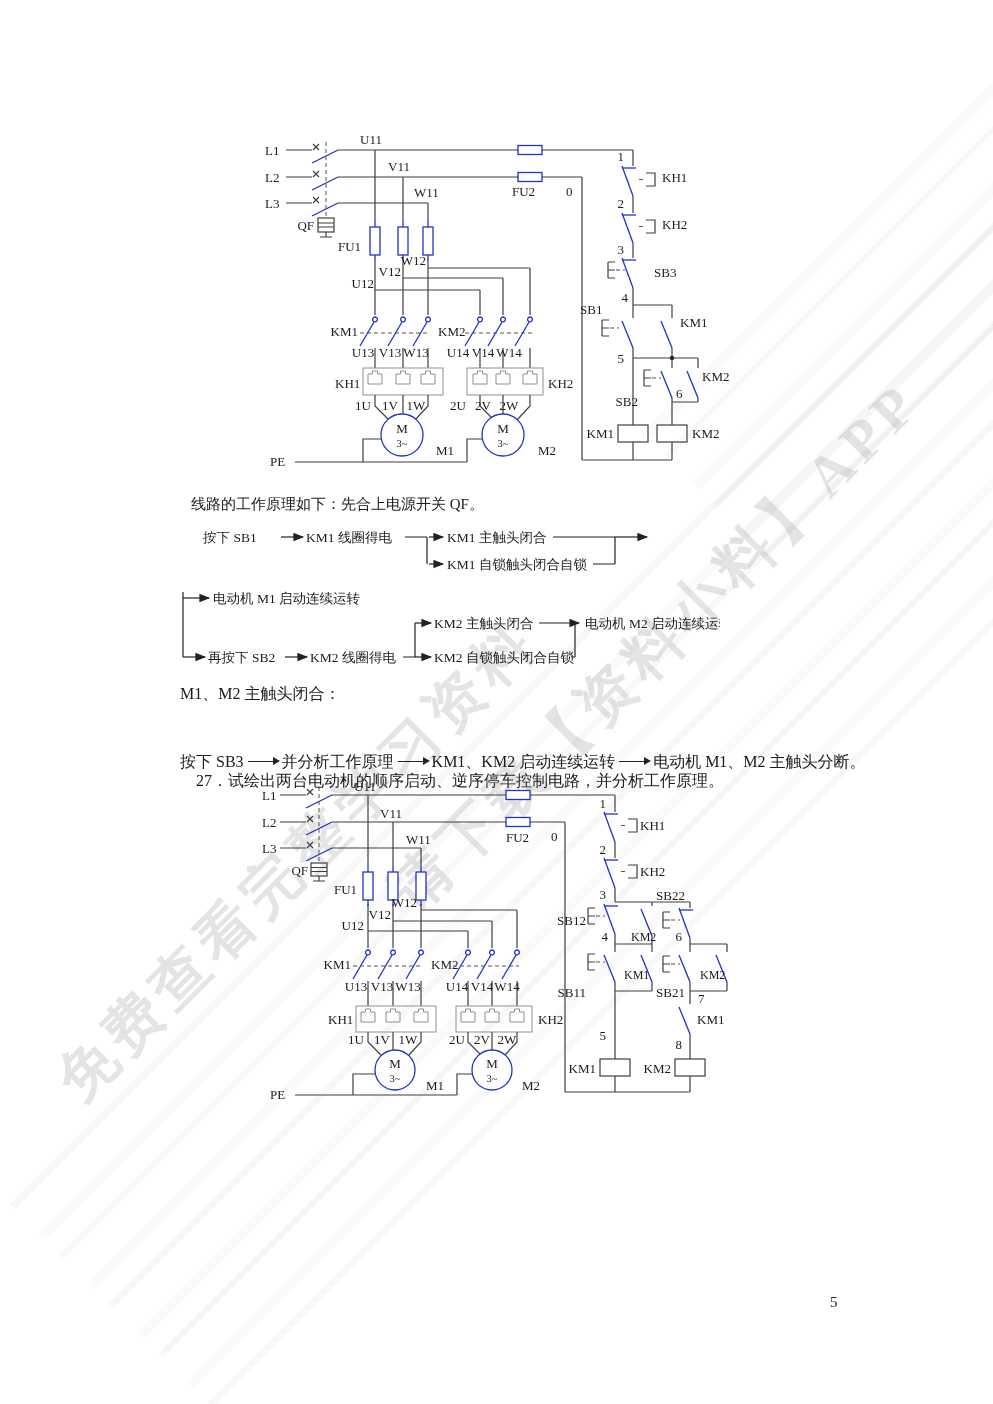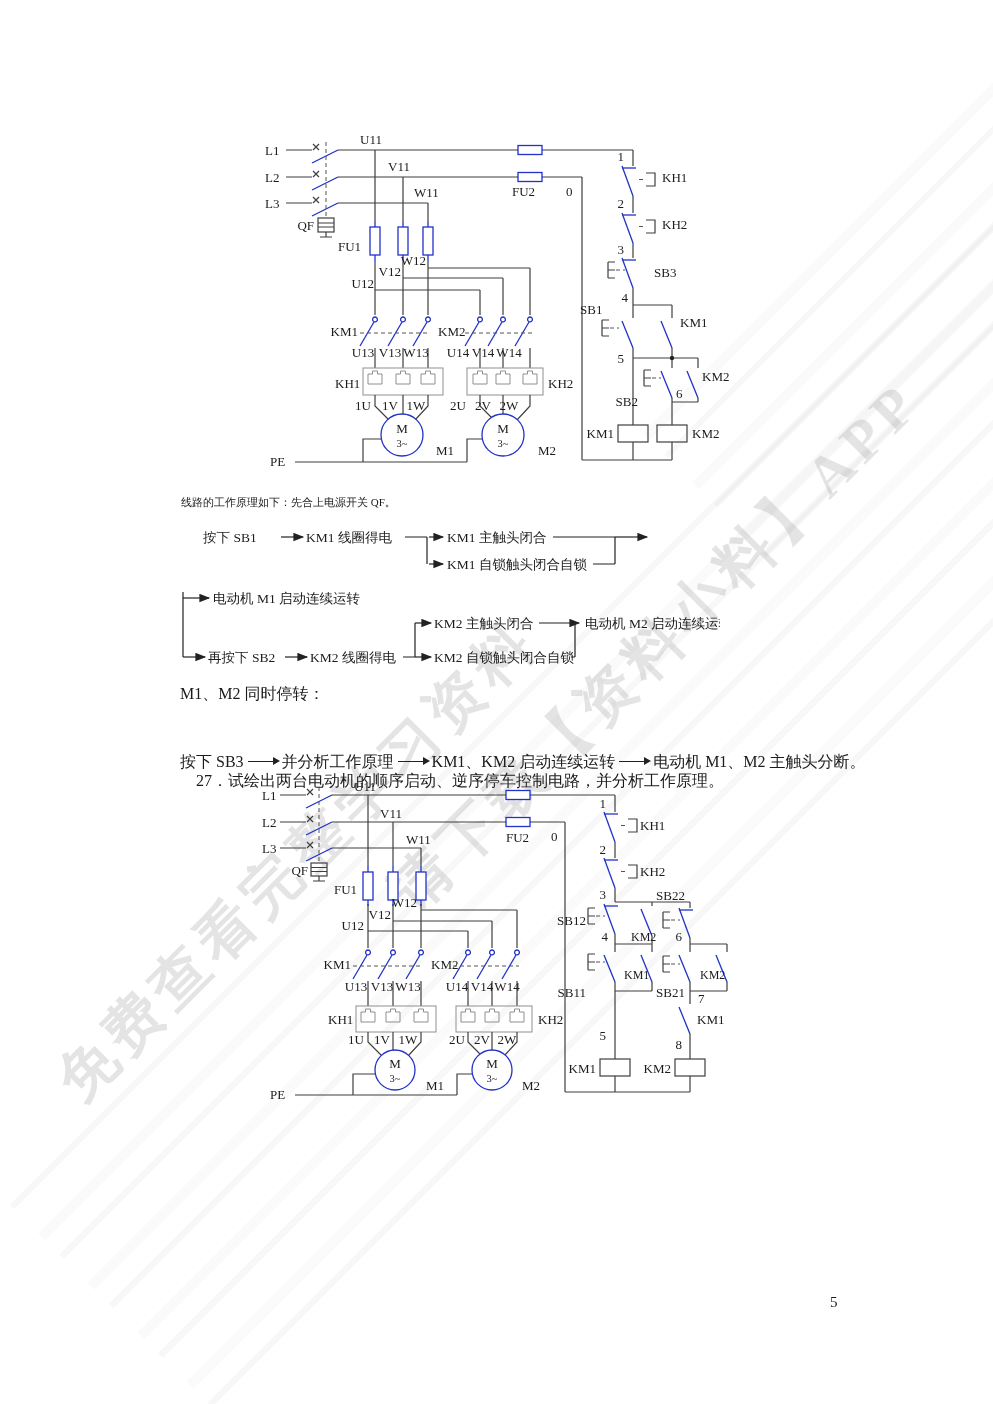--- a/index.html
+++ b/index.html
@@ -200,21 +200,21 @@
     <text class="t" x="404" y="147">SB3</text>
     <text class="t" x="330" y="184">SB1</text>
     <text class="t" x="430" y="197">KM1</text>
     <text class="t" x="388" y="276" text-anchor="end">SB2</text>
     <text class="t" x="452" y="251">KM2</text>
     <text class="t" x="364" y="308" text-anchor="end">KM1</text>
     <text class="t" x="442" y="308">KM2</text>
   </g>
 </svg>
 
-<div class="txt" style="left:181px;top:495px;font-size:11px">线路的工作原理如下：先合上电源开关 QF。</div>
+<div class="txt" style="left:191px;top:495px;font-size:15px">线路的工作原理如下：先合上电源开关 QF。</div>
 
 <svg class="dsvg" style="left:175px;top:519px" width="500" height="62" viewBox="0 0 500 62">
   <path class="fl" d="M230,18 H252 M252,18 V45 M378,18 H440 M440,18 V45 M418,45 H440"></path>
   <line class="fl" x1="106" y1="18" x2="128" y2="18" marker-end="url(#ah)"></line>
   <line class="fl" x1="254" y1="18" x2="268" y2="18" marker-end="url(#ah)"></line>
   <line class="fl" x1="254" y1="45" x2="268" y2="45" marker-end="url(#ah)"></line>
   <line class="fl" x1="440" y1="18" x2="472" y2="18" marker-end="url(#ah)"></line>
   <text class="ft" x="28" y="23">按下 SB1</text>
   <text class="ft" x="131" y="23">KM1 线圈得电</text>
   <text class="ft" x="272" y="23">KM1 主触头闭合</text>
@@ -230,21 +230,21 @@
   <line class="fl" x1="240" y1="74" x2="256" y2="74" marker-end="url(#ah)"></line>
   <line class="fl" x1="364" y1="40" x2="404" y2="40" marker-end="url(#ah)"></line>
   <text class="ft" x="38" y="20">电动机 M1 启动连续运转</text>
   <text class="ft" x="33" y="79">再按下 SB2</text>
   <text class="ft" x="135" y="79">KM2 线圈得电</text>
   <text class="ft" x="259" y="45">KM2 主触头闭合</text>
   <text class="ft" x="259" y="79">KM2 自锁触头闭合自锁</text>
   <text class="ft" x="410" y="45">电动机 M2 启动连续运转。</text>
 </svg>
 
-<div class="txt" style="left:180px;top:684px;font-size:16px">M1、M2 同时停转：</div>
+<div class="txt" style="left:180px;top:684px;font-size:16px">M1、M2 主触头闭合：</div>
 <div class="txt flex" style="left:180px;top:752px;font-size:16px">
   <span>按下 SB3</span>
   <span class="arrow"></span>
   <span>并分析工作原理</span>
   <span class="arrow"></span>
   <span>KM1、KM2 启动连续运转</span>
   <span class="arrow"></span>
   <span>电动机 M1、M2 主触头分断。</span>
 </div>
 

